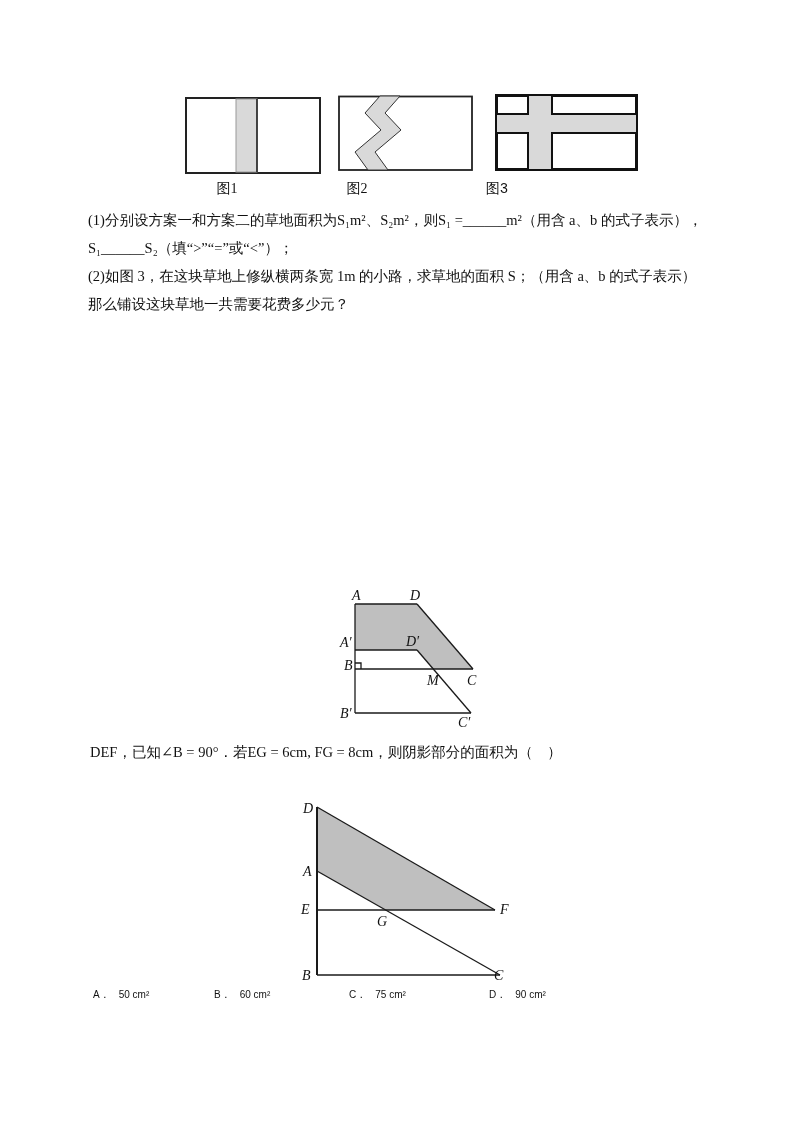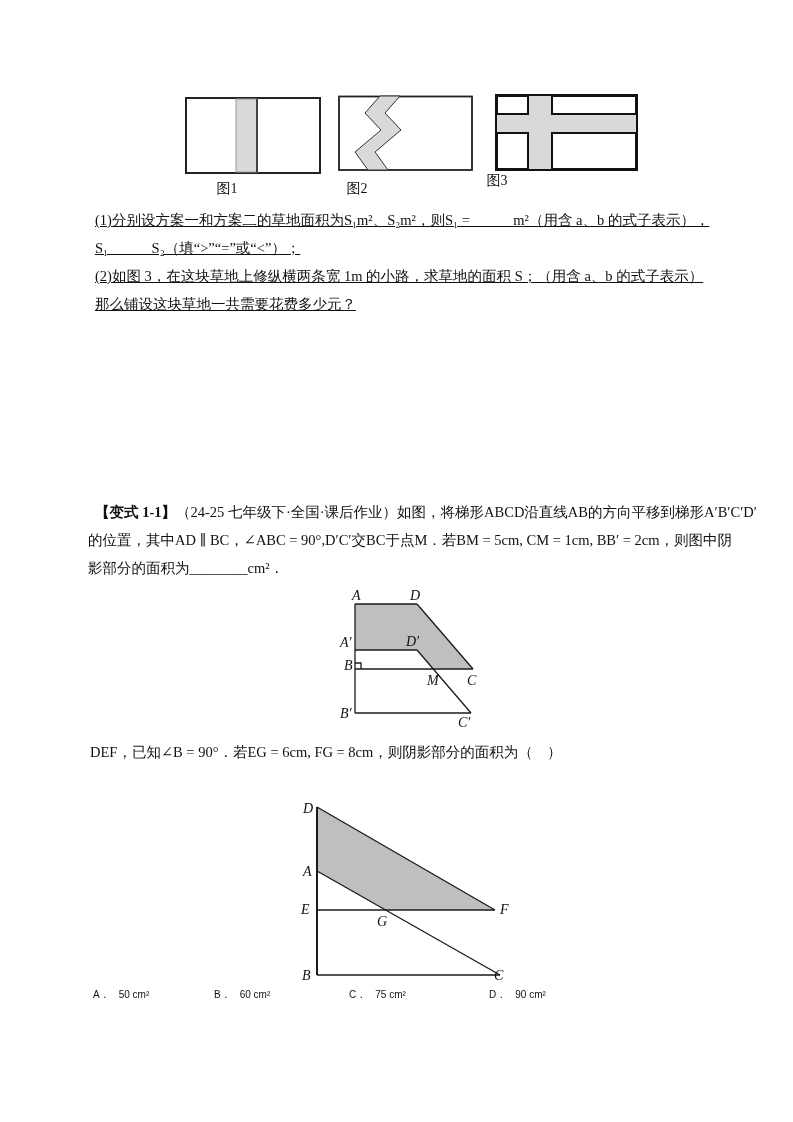--- a/index.html
+++ b/index.html
@@ -49,36 +49,29 @@
     <rect x="1" y="1" width="141" height="75" fill="#d9d9d9"></rect>
     <rect x="2" y="2" width="31" height="18" fill="#ffffff" stroke="#111111" stroke-width="2"></rect>
     <rect x="57" y="2" width="84" height="18" fill="#ffffff" stroke="#111111" stroke-width="2"></rect>
     <rect x="2" y="39" width="31" height="36" fill="#ffffff" stroke="#111111" stroke-width="2"></rect>
     <rect x="57" y="39" width="84" height="36" fill="#ffffff" stroke="#111111" stroke-width="2"></rect>
     <rect x="1" y="1" width="141" height="75" fill="none" stroke="#111111" stroke-width="2"></rect>
   </svg>
 
   <div class="caption" style="left:205px; top:180px;">图1</div>
   <div class="caption" style="left:335px; top:180px;">图2</div>
-  <div class="caption" style="left:475px; top:172px;">图3</div>
+  <div class="caption" style="left:475px; top:180px;font-family:Liberation Mono, monospace;">图3</div>
 
-  <div class="textblock" style="left:95px; top:206px;text-decoration:underline;">
+  <div class="textblock" style="left:88px; top:206px;">
     <div class="tline">(1)分别设方案一和方案二的草地面积为S₁m²、S₂m²，则S₁ =______m²（用含 a、b 的式子表示），</div>
     <div class="tline">S₁______S₂（填“&gt;”“=”或“&lt;”）；</div>
     <div class="tline">(2)如图 3，在这块草地上修纵横两条宽 1m 的小路，求草地的面积 S；（用含 a、b 的式子表示）</div>
     <div class="tline">那么铺设这块草地一共需要花费多少元？</div>
   </div>
 
-  <div class="textblock" style="left:88px; top:498px;">
-    <div class="tline" style="margin-left:7px;">
-      <span class="tag">【变式 1-1】</span><span>（24-25 七年级下·全国·课后作业）如图，将梯形ABCD沿直线AB的方向平移到梯形A′B′C′D′</span>
-    </div>
-    <div class="tline">的位置，其中AD ∥ BC，∠ABC = 90°,D′C′交BC于点M．若BM = 5cm, CM = 1cm, BB′ = 2cm，则图中阴</div>
-    <div class="tline">影部分的面积为________cm²．</div>
-  </div>
 
   <svg style="left:340px; top:585px;" width="152" height="150" viewBox="0 0 152 150">
     <polygon points="15,19 77,19 133,84 93,84 77,65 15,65" fill="#bfbfbf"></polygon>
     <g stroke="#1a1a1a" stroke-width="1.3" fill="none">
       <line x1="15" y1="19" x2="15" y2="128"></line>
       <line x1="15" y1="19" x2="77" y2="19"></line>
       <line x1="77" y1="19" x2="133" y2="84"></line>
       <line x1="15" y1="65" x2="77" y2="65"></line>
       <line x1="77" y1="65" x2="131" y2="128"></line>
       <line x1="15" y1="84" x2="133" y2="84"></line>

